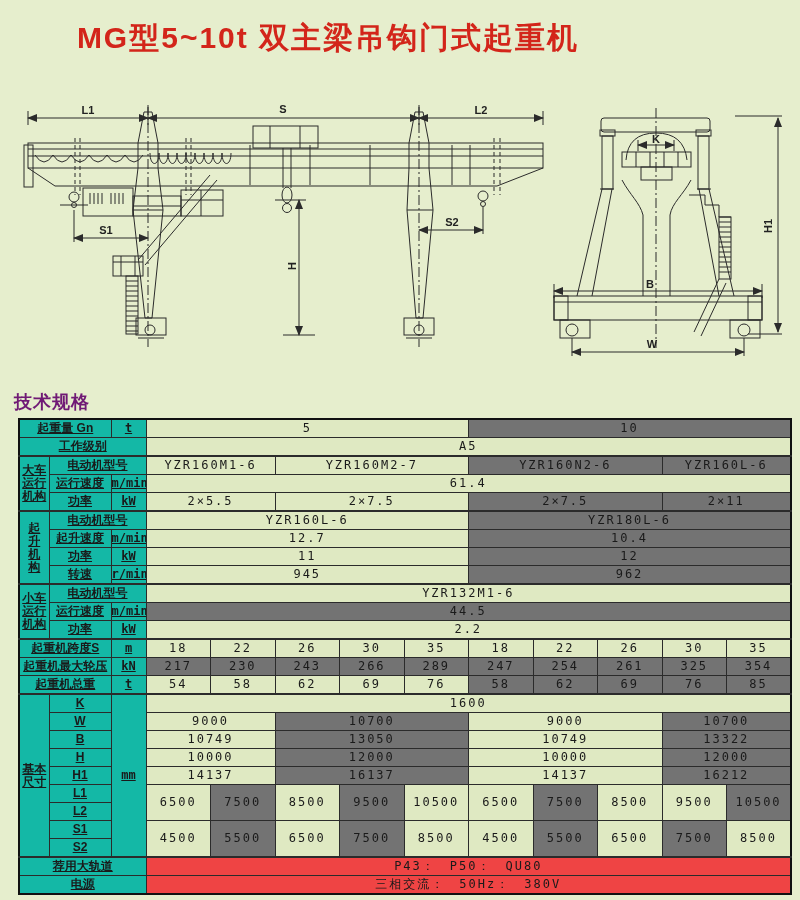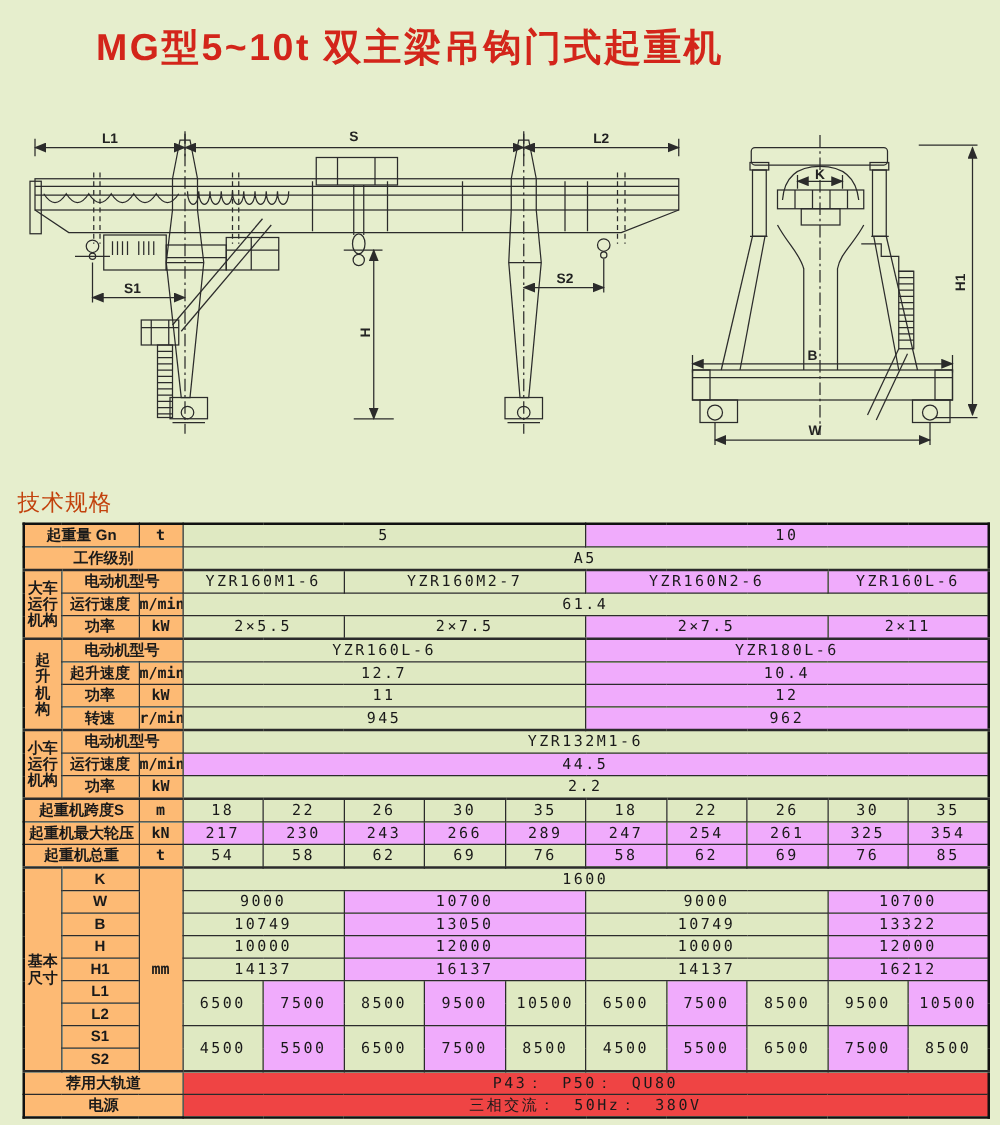--- a/index.html
+++ b/index.html
@@ -11,38 +11,38 @@
   }
   .page-title{
     position:absolute;left:0;top:18px;width:656px;
     text-align:center;font-size:30px;font-weight:bold;
     color:#d3251a;letter-spacing:2px;
   }
   .drawing-wrap{position:absolute;left:0;top:85px;width:800px;height:312px;}
   svg text{font-family:"Liberation Sans","DejaVu Sans",sans-serif;font-size:11px;fill:#222;font-weight:bold;}
   .section-heading{
     position:absolute;left:14px;top:390px;
-    font-size:18px;font-weight:normal;color:#c2410c;letter-spacing:1px;
+    font-size:18px;font-weight:bold;color:#701a75;letter-spacing:1px;
   }
   table.spec{
     position:absolute;left:18px;top:418px;
     border-collapse:collapse;table-layout:fixed;
     width:772px;border:2px solid #111;
   }
   table.spec td{
     border:1px solid #2b2b2b;height:17px;padding:0;
     text-align:center;vertical-align:middle;
     font-size:12px;line-height:13px;overflow:hidden;white-space:pre-line;
   }
   tr.sect td{border-top-width:2px;}
-  .c-label,.c-unit,.c-group{background:#fdba74;font-weight:bold;}
+  .c-label,.c-unit,.c-group{background:#14b8a6;font-weight:bold;text-decoration:underline;}
   .c-unit{font-family:"DejaVu Sans Mono",monospace;font-size:10px;font-weight:bold;}
   .c-group{font-size:12px;line-height:13px;}
   .c-green{background:#dfe9c2;}
-  .c-blue{background:#f0abfc;}
+  .c-blue{background:#737373;}
   .c-white{background:#ef4444;}
   .c-green,.c-blue,.c-white{
     font-family:"DejaVu Sans Mono",monospace;font-size:12px;letter-spacing:2px;
   }
 </style>
 </head>
 <body>
 
 <div class="page-title">MG型5~10t 双主梁吊钩门式起重机</div>
 

